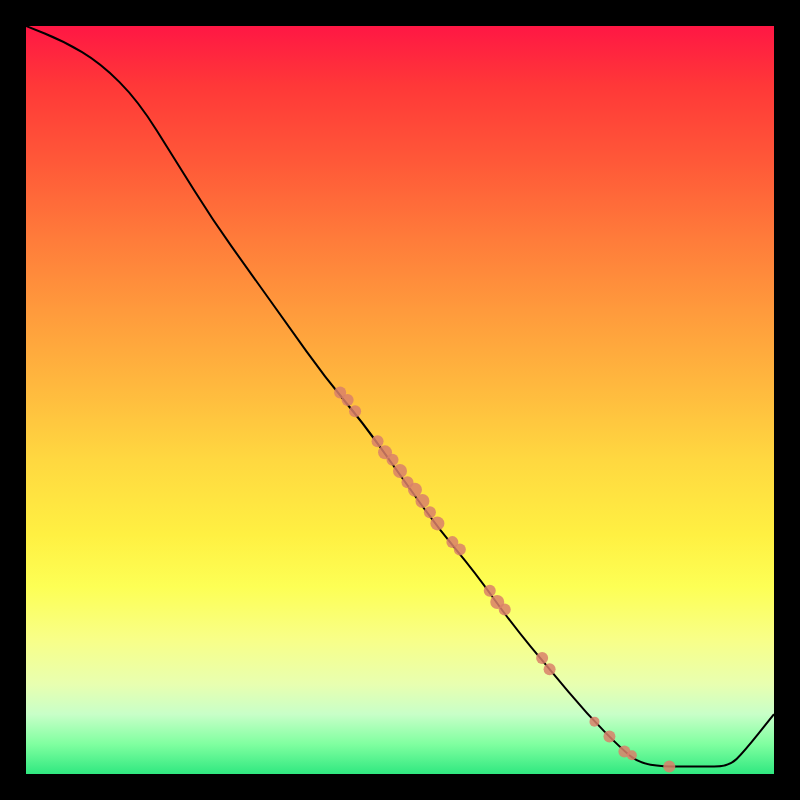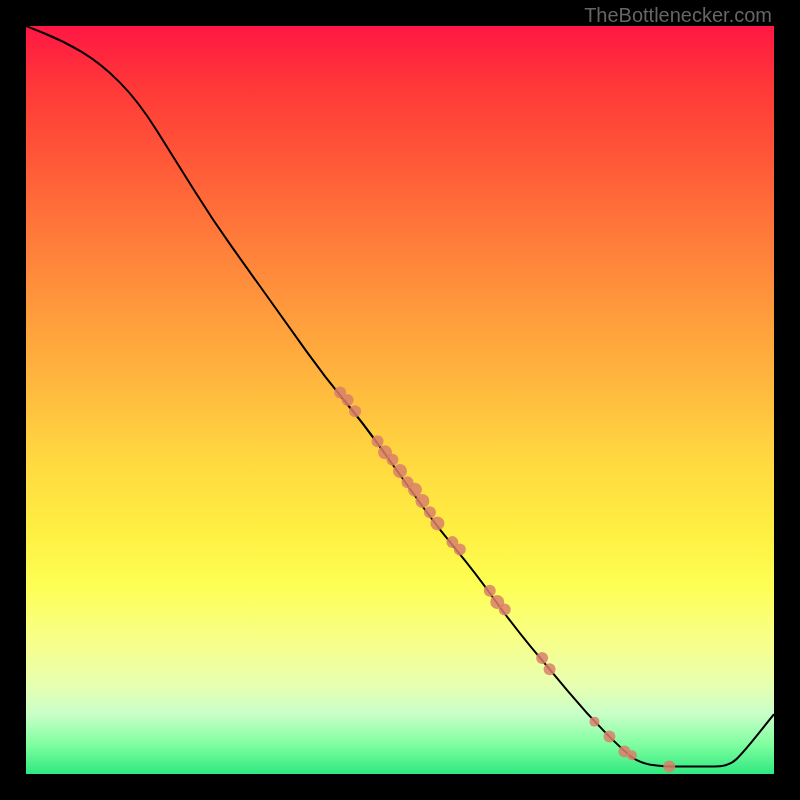--- a/index.html
+++ b/index.html
@@ -54,21 +54,20 @@
     left: 0;
     top: 0;
     width: 748px;
     height: 748px;
   }
 </style>
 </head>
 <body>
 
 <div class="chart-container">
-  <div class="watermark">TheBottlenecker.com</div>
   <div class="plot-area">
     <svg class="curve" viewBox="0 0 100 100" preserveAspectRatio="none">
       <path id="curve-path" fill="none" stroke="#000000" stroke-width="2" vector-effect="non-scaling-stroke" d="M 0 0 Q 0 0 2.5 1 Q 5 2 7.5 3.5 Q 10 5 12.5 7.5 Q 15 10 17.5 14 Q 20 18 22.5 22 Q 25 26 27.5 29.5 Q 30 33 32.5 36.5 Q 35 40 37.5 43.5 Q 40 47 42.5 50 Q 45 53 47.5 56.5 Q 50 60 52.5 63.5 Q 55.00000000000001 67 57.5 70 Q 60 73 62.5 76.5 Q 65 80 67.5 83 Q 70 86 72.5 89 Q 75 92 77.5 94.5 Q 80 97 81 97.75 Q 82 98.5 83.5 98.75 Q 85 99 87.5 99 Q 90 99 92 99 Q 94 99 95 98 Q 96 97 98 94.5 T 100 92"></path>
       <g id="points-group">
           <circle cx="42" cy="49" r="0.802" fill="#d9806a" fill-opacity="0.85"></circle>
           <circle cx="43" cy="50" r="0.802" fill="#d9806a" fill-opacity="0.85"></circle>
           <circle cx="44" cy="51.5" r="0.802" fill="#d9806a" fill-opacity="0.85"></circle>
           <circle cx="47" cy="55.5" r="0.802" fill="#d9806a" fill-opacity="0.85"></circle>
           <circle cx="48" cy="57" r="0.936" fill="#d9806a" fill-opacity="0.85"></circle>
           <circle cx="49" cy="58" r="0.802" fill="#d9806a" fill-opacity="0.85"></circle>

